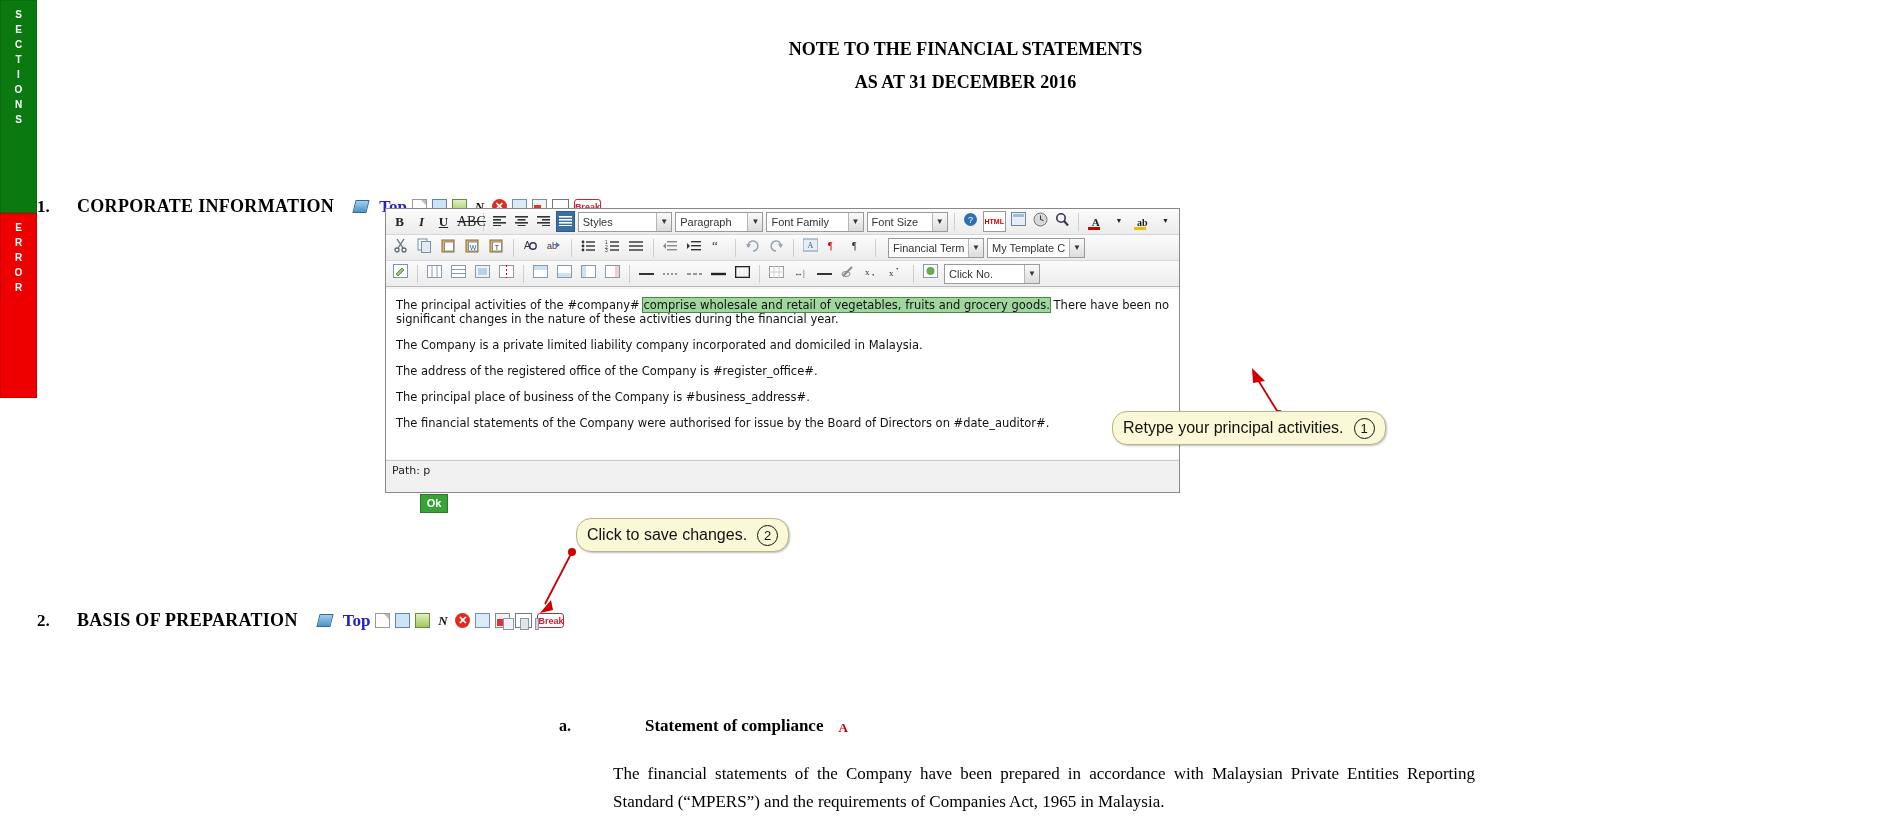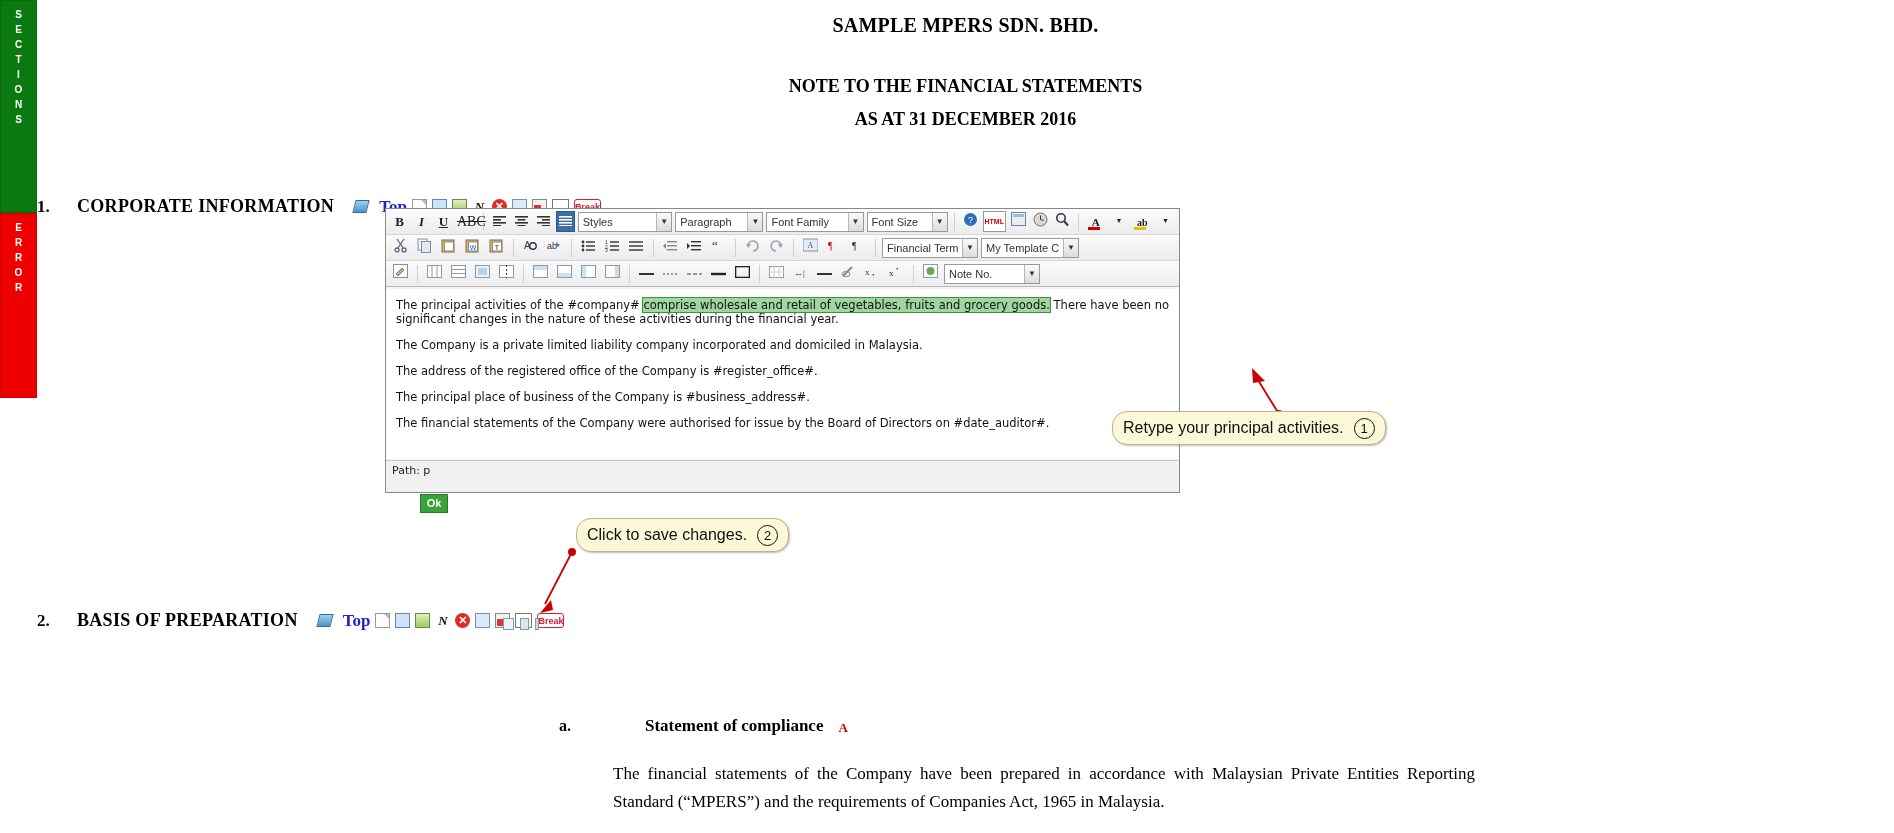--- a/index.html
+++ b/index.html
@@ -312,21 +312,20 @@
   <div class="vtab" id="error-tab">
     <span>E</span>
     <span>R</span>
     <span>R</span>
     <span>O</span>
     <span>R</span>
   </div>
 
   <div class="doc">
 
-    <div class="company-name">SAMPLE MPERS SDN. BHD.</div>
     <div class="note-title">
       <span class="l2">NOTE TO THE FINANCIAL STATEMENTS</span>
       <span class="l2">AS AT 31 DECEMBER 2016</span>
     </div>
 
     <div class="sec-row" style="left:0px; top:196px;">
       <div class="sec-num">1.</div>
       <div class="sec-name">CORPORATE INFORMATION</div>
       <div class="icon-strip">
         <span class="ic ic-top"></span>
@@ -613,21 +612,21 @@
         <svg width="15" height="14">
             <text x="1" y="11" font-size="10" fill="#c00" font-family="Liberation Serif">¶</text>
           </svg>
       </span>
       <span class="tb-btn">
         <svg width="15" height="14">
             <text x="1" y="11" font-size="10" fill="#333" font-family="Liberation Serif">¶</text>
           </svg>
       </span>
       <span class="tb-sep"></span>
-      <div class="tb-select" style="width:96px;">
+      <div class="tb-select" style="width:96px;margin-left:6px;">
         <span>Financial Term</span>
         <span class="arw">▼</span>
       </div>
       <div class="tb-select" style="width:98px;">
         <span>My Template C</span>
         <span class="arw">▼</span>
       </div>
     </div>
 
     <div class="tb-row" style="border-bottom:1px solid #bbb;">
@@ -753,21 +752,21 @@
           </svg>
       </span>
       <span class="tb-sep"></span>
       <span class="tb-btn">
         <svg width="15" height="14">
             <rect x="0.5" y="0.5" width="14" height="13" fill="#fff" stroke="#8a9aaa"></rect>
             <circle cx="7.5" cy="7" r="4" fill="#6aa84f"></circle>
           </svg>
       </span>
       <div class="tb-select" style="width:96px;">
-        <span>Note No.</span>
+        <span>Click No.</span>
         <span class="arw">▼</span>
       </div>
     </div>
 
     <div class="editor-body">
       <p>
         <span>The principal activities of the #company#</span>
         <span class="hl">comprise wholesale and retail of vegetables, fruits and grocery goods.</span>
         <span>There have been no significant changes in the nature of these activities during the financial year.</span>
       </p>

